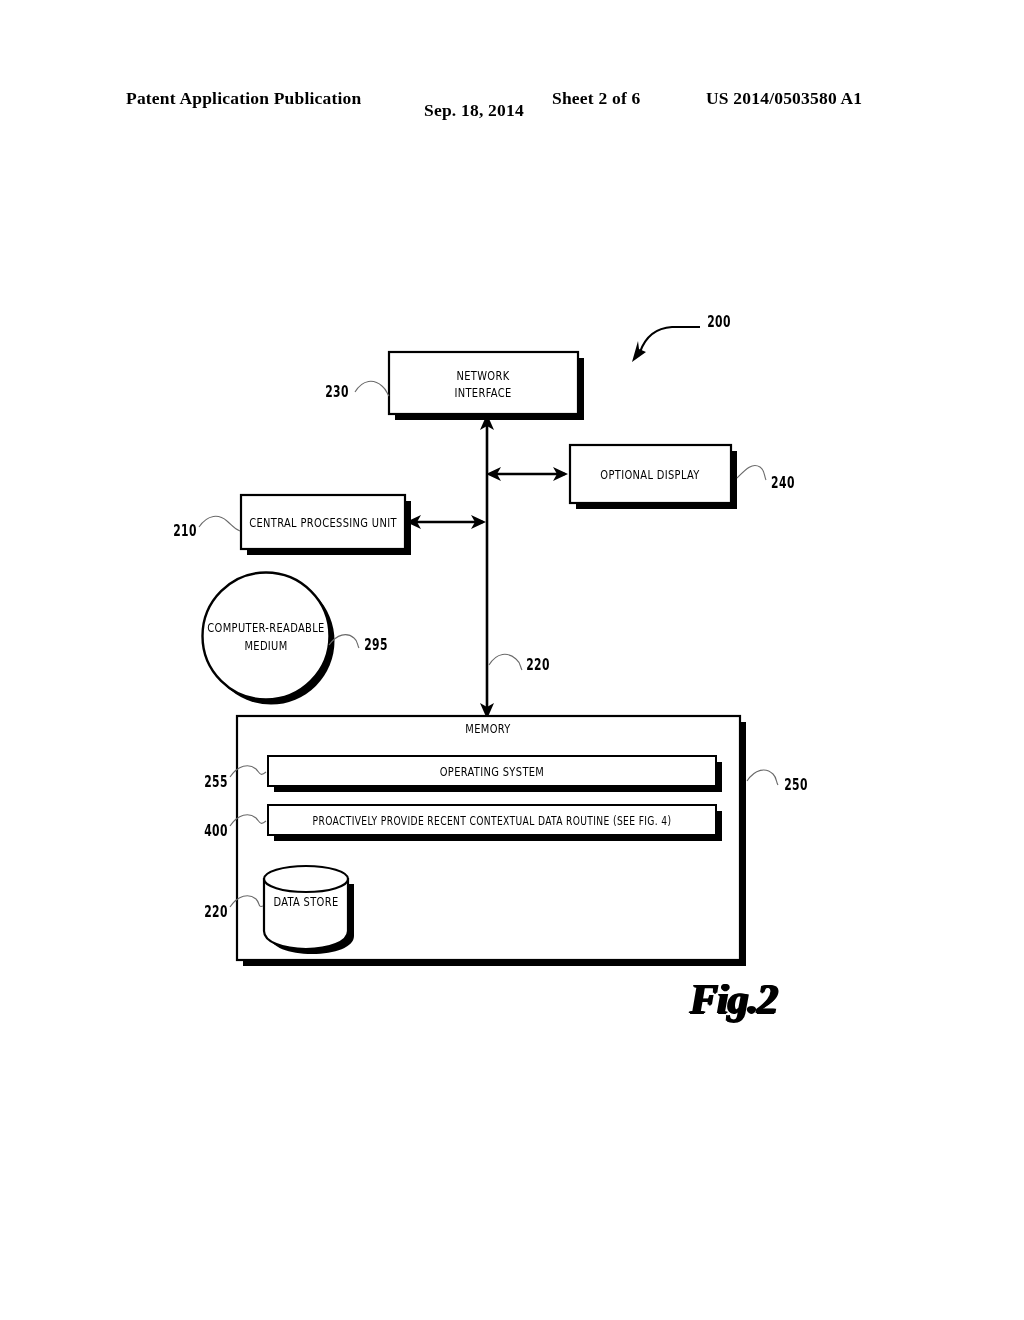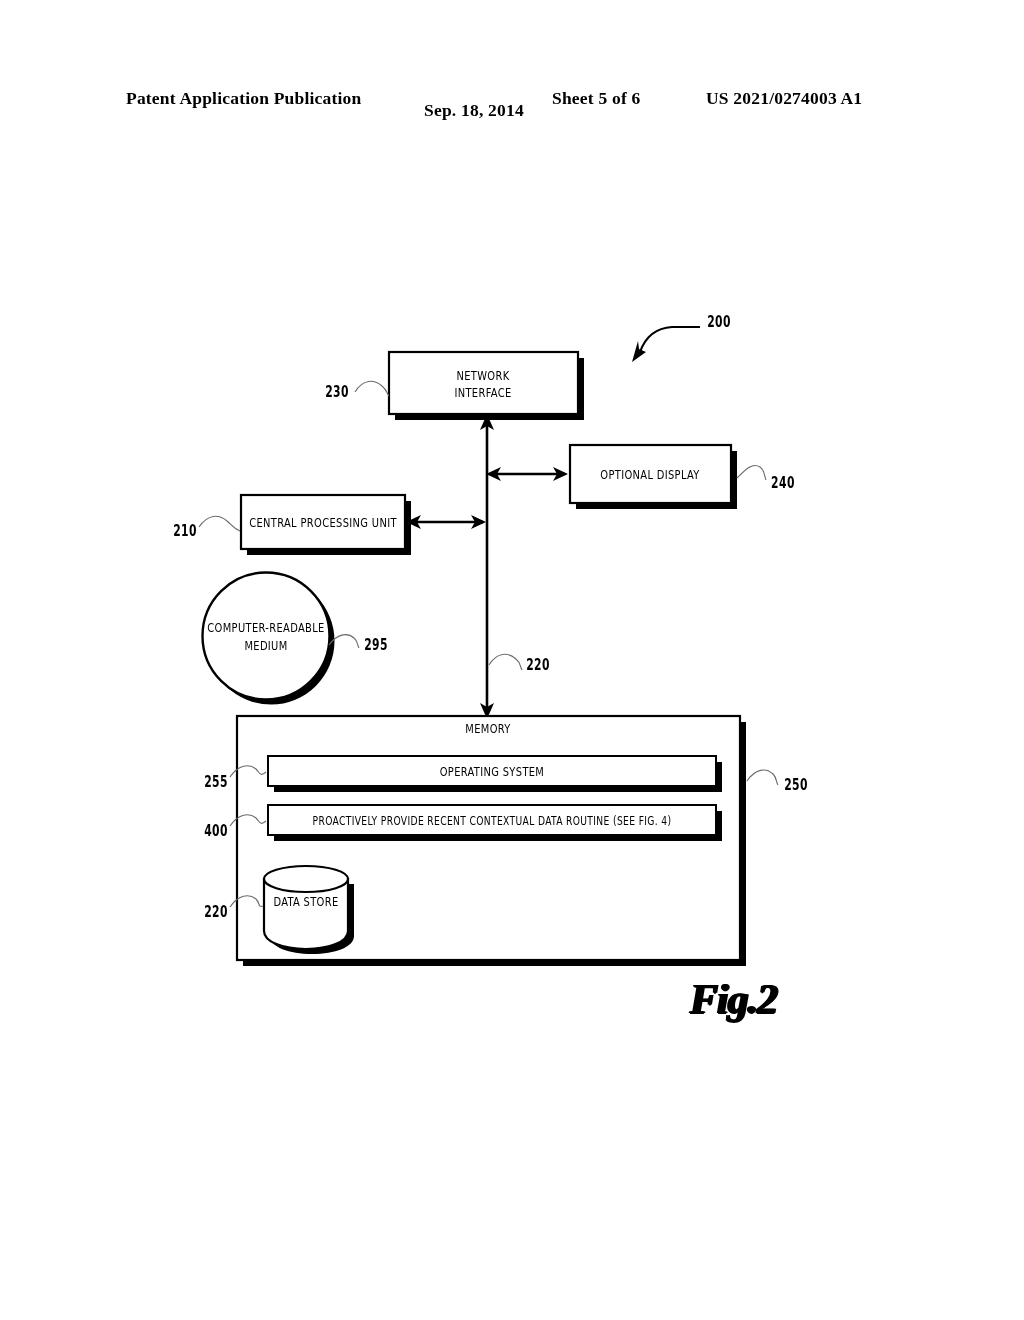--- a/index.html
+++ b/index.html
@@ -94,22 +94,22 @@
   .leader     { fill: none; stroke: #6a6a6a; stroke-width: 1.1; }
   .conn       { stroke: #000000; stroke-width: 2.6; fill: none; }
   .curvearrow { fill: none; stroke: #000000; stroke-width: 2.2; }
 </style>
 </head>
 <body>
 
 <div class="page-header">
   <span class="hdr-pub">Patent Application Publication</span>
   <span class="hdr-date">Sep. 18, 2014</span>
-  <span class="hdr-sheet">Sheet 5 of 6</span>
-  <span class="hdr-pat">US 2021/0274003 A1</span>
+  <span class="hdr-sheet">Sheet 2 of 6</span>
+  <span class="hdr-pat">US 2014/0503580 A1</span>
 </div>
 
 <div class="figure">
 <svg viewBox="0 0 1024 1320" xmlns="http://www.w3.org/2000/svg">
 
   <g>
     <path class="curvearrow" d="M 700 327 L 672 327 C 655 328 645 338 640 352"></path>
     <path d="M 632 362 L 646 352 L 639 349 L 638 341 Z" fill="#000"></path>
     <text class="refnum" x="719" y="327">200</text>
   </g>

